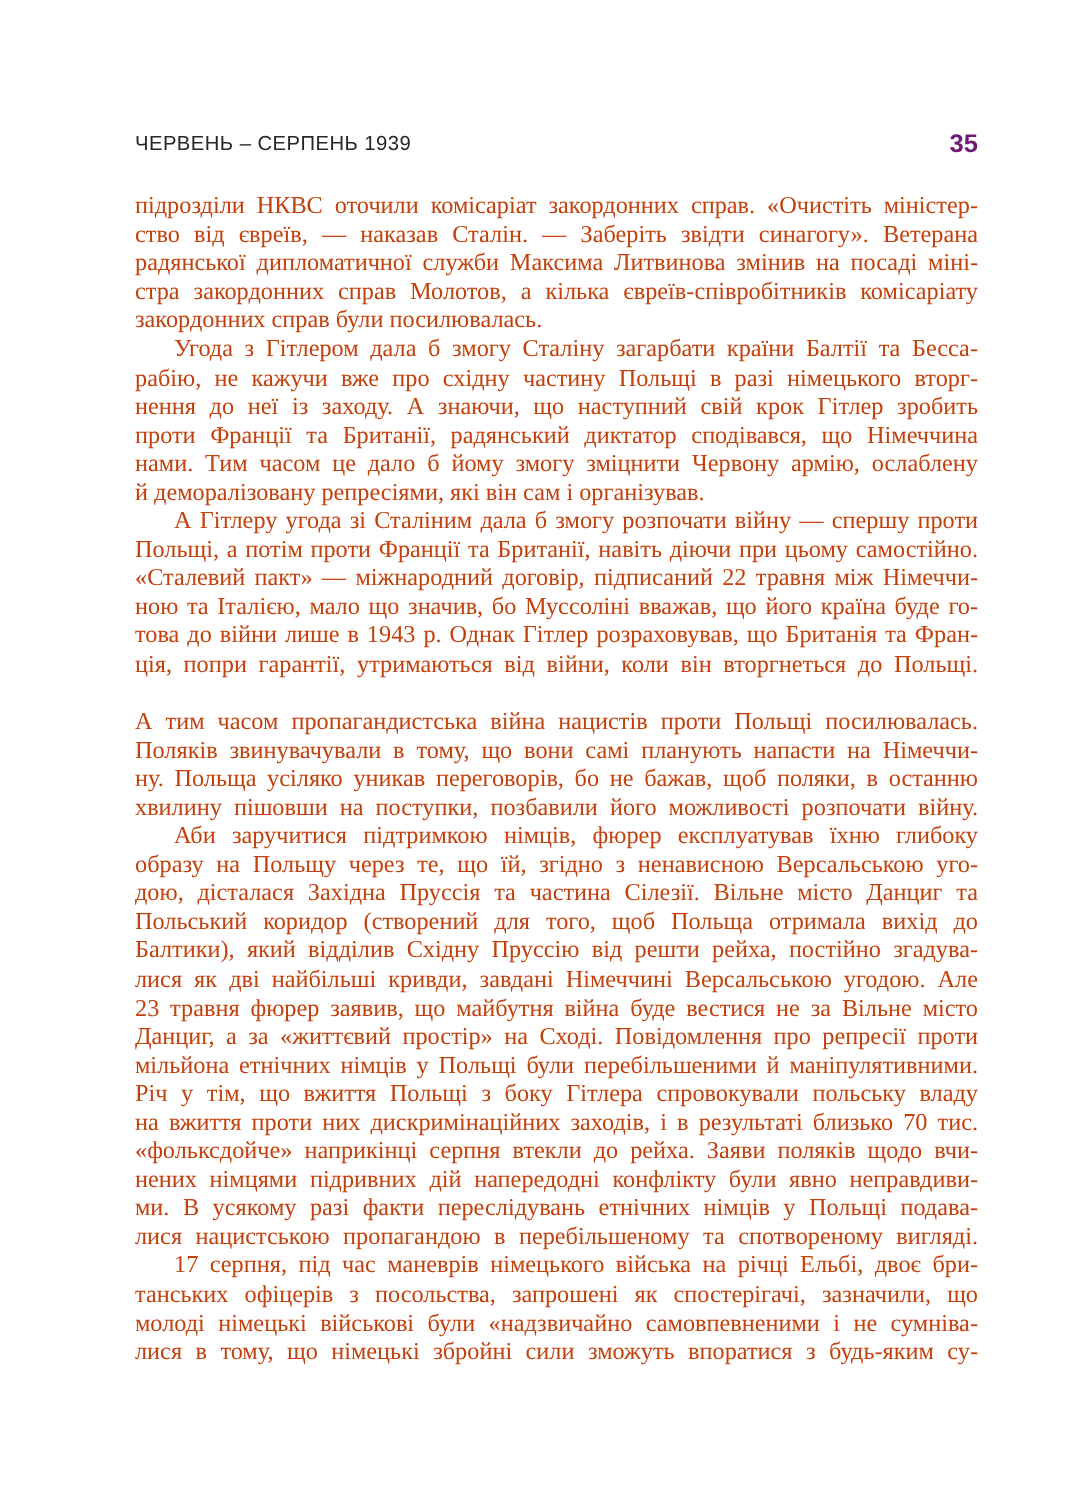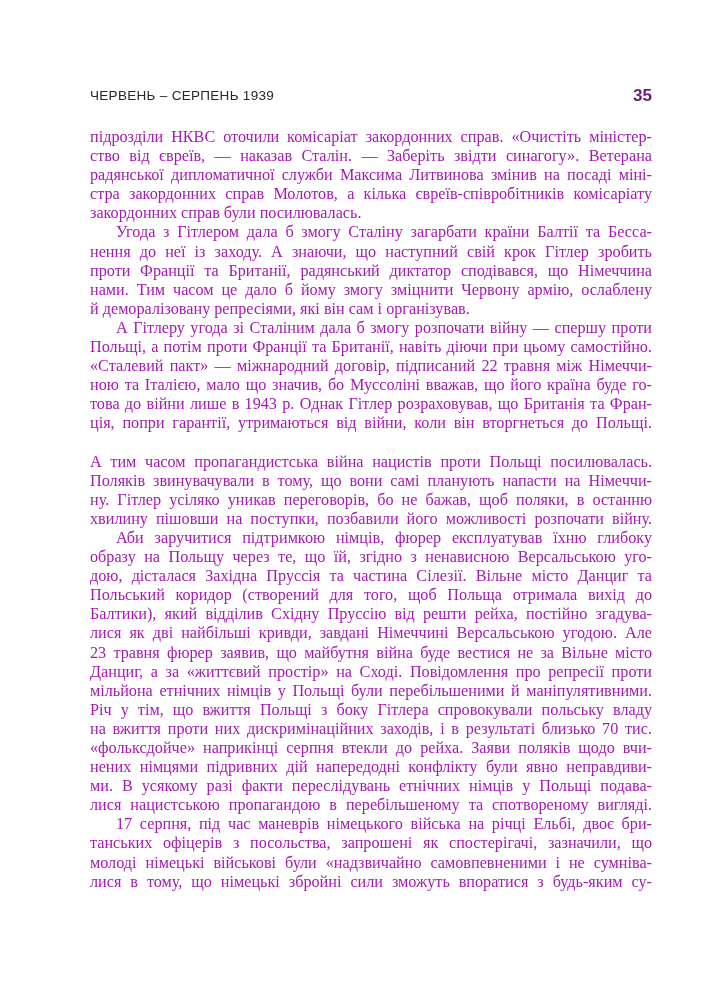--- a/index.html
+++ b/index.html
@@ -42,21 +42,21 @@
     }
     .text-block {
       position: absolute;
       top: 128px;
       left: 90px;
       width: 562px;
       font-family: "Liberation Serif", serif;
       font-size: 16.2px;
       line-height: 19.1px;
       text-align: justify;
-      color: #a21caf;
+      color: #c2410c;
     }
     .line {
       display: block;
       text-align: justify;
       text-align-last: justify;
       white-space: nowrap;
       height: 19.1px;
     }
     .line > span {
       display: inline-block;
@@ -88,38 +88,39 @@
 <div class="text-block" id="text-block">
     <div class="paragraph">
       <div class="line"><span>підрозділи НКВС оточили комісаріат закордонних справ. «Очистіть міністер-</span></div>
       <div class="line"><span>ство від євреїв, — наказав Сталін. — Заберіть звідти синагогу». Ветерана</span></div>
       <div class="line"><span>радянської дипломатичної служби Максима Литвинова змінив на посаді міні-</span></div>
       <div class="line"><span>стра закордонних справ Молотов, а кілька євреїв-співробітників комісаріату</span></div>
       <div class="line last"><span>закордонних справ були посилювалась.</span></div>
     </div>
     <div class="paragraph">
       <div class="line indent"><span>Угода з Гітлером дала б змогу Сталіну загарбати країни Балтії та Бесса-</span></div>
+      <div class="line"><span>рабію, не кажучи вже про східну частину Польщі в разі німецького вторг-</span></div>
       <div class="line"><span>нення до неї із заходу. А знаючи, що наступний свій крок Гітлер зробить</span></div>
       <div class="line"><span>проти Франції та Британії, радянський диктатор сподівався, що Німеччина</span></div>
       <div class="line"><span>нами. Тим часом це дало б йому змогу зміцнити Червону армію, ослаблену</span></div>
       <div class="line last"><span>й деморалізовану репресіями, які він сам і організував.</span></div>
     </div>
     <div class="paragraph">
       <div class="line indent"><span>А Гітлеру угода зі Сталіним дала б змогу розпочати війну — спершу проти</span></div>
       <div class="line"><span>Польщі, а потім проти Франції та Британії, навіть діючи при цьому самостійно.</span></div>
       <div class="line"><span>«Сталевий пакт» — міжнародний договір, підписаний 22 травня між Німеччи-</span></div>
       <div class="line"><span>ною та Італією, мало що значив, бо Муссоліні вважав, що його країна буде го-</span></div>
       <div class="line"><span>това до війни лише в 1943 р. Однак Гітлер розраховував, що Британія та Фран-</span></div>
       <div class="line"><span>ція, попри гарантії, утримаються від війни, коли він вторгнеться до Польщі.</span></div>
     </div>
     <div class="gap"></div>
     <div class="paragraph">
       <div class="line"><span>А тим часом пропагандистська війна нацистів проти Польщі посилювалась.</span></div>
       <div class="line"><span>Поляків звинувачували в тому, що вони самі планують напасти на Німеччи-</span></div>
-      <div class="line"><span>ну. Гітлер усіляко уникав переговорів, бо не бажав, щоб поляки, в останню</span></div>
+      <div class="line"><span>ну. Польща усіляко уникав переговорів, бо не бажав, щоб поляки, в останню</span></div>
       <div class="line"><span>хвилину пішовши на поступки, позбавили його можливості розпочати війну.</span></div>
     </div>
     <div class="paragraph">
       <div class="line indent"><span>Аби заручитися підтримкою німців, фюрер експлуатував їхню глибоку</span></div>
       <div class="line"><span>образу на Польщу через те, що їй, згідно з ненависною Версальською уго-</span></div>
       <div class="line"><span>дою, дісталася Західна Пруссія та частина Сілезії. Вільне місто Данциг та</span></div>
       <div class="line"><span>Польський коридор (створений для того, щоб Польща отримала вихід до</span></div>
       <div class="line"><span>Балтики), який відділив Східну Пруссію від решти рейха, постійно згадува-</span></div>
       <div class="line"><span>лися як дві найбільші кривди, завдані Німеччині Версальською угодою. Але</span></div>
       <div class="line"><span>23 травня фюрер заявив, що майбутня війна буде вестися не за Вільне місто</span></div>

